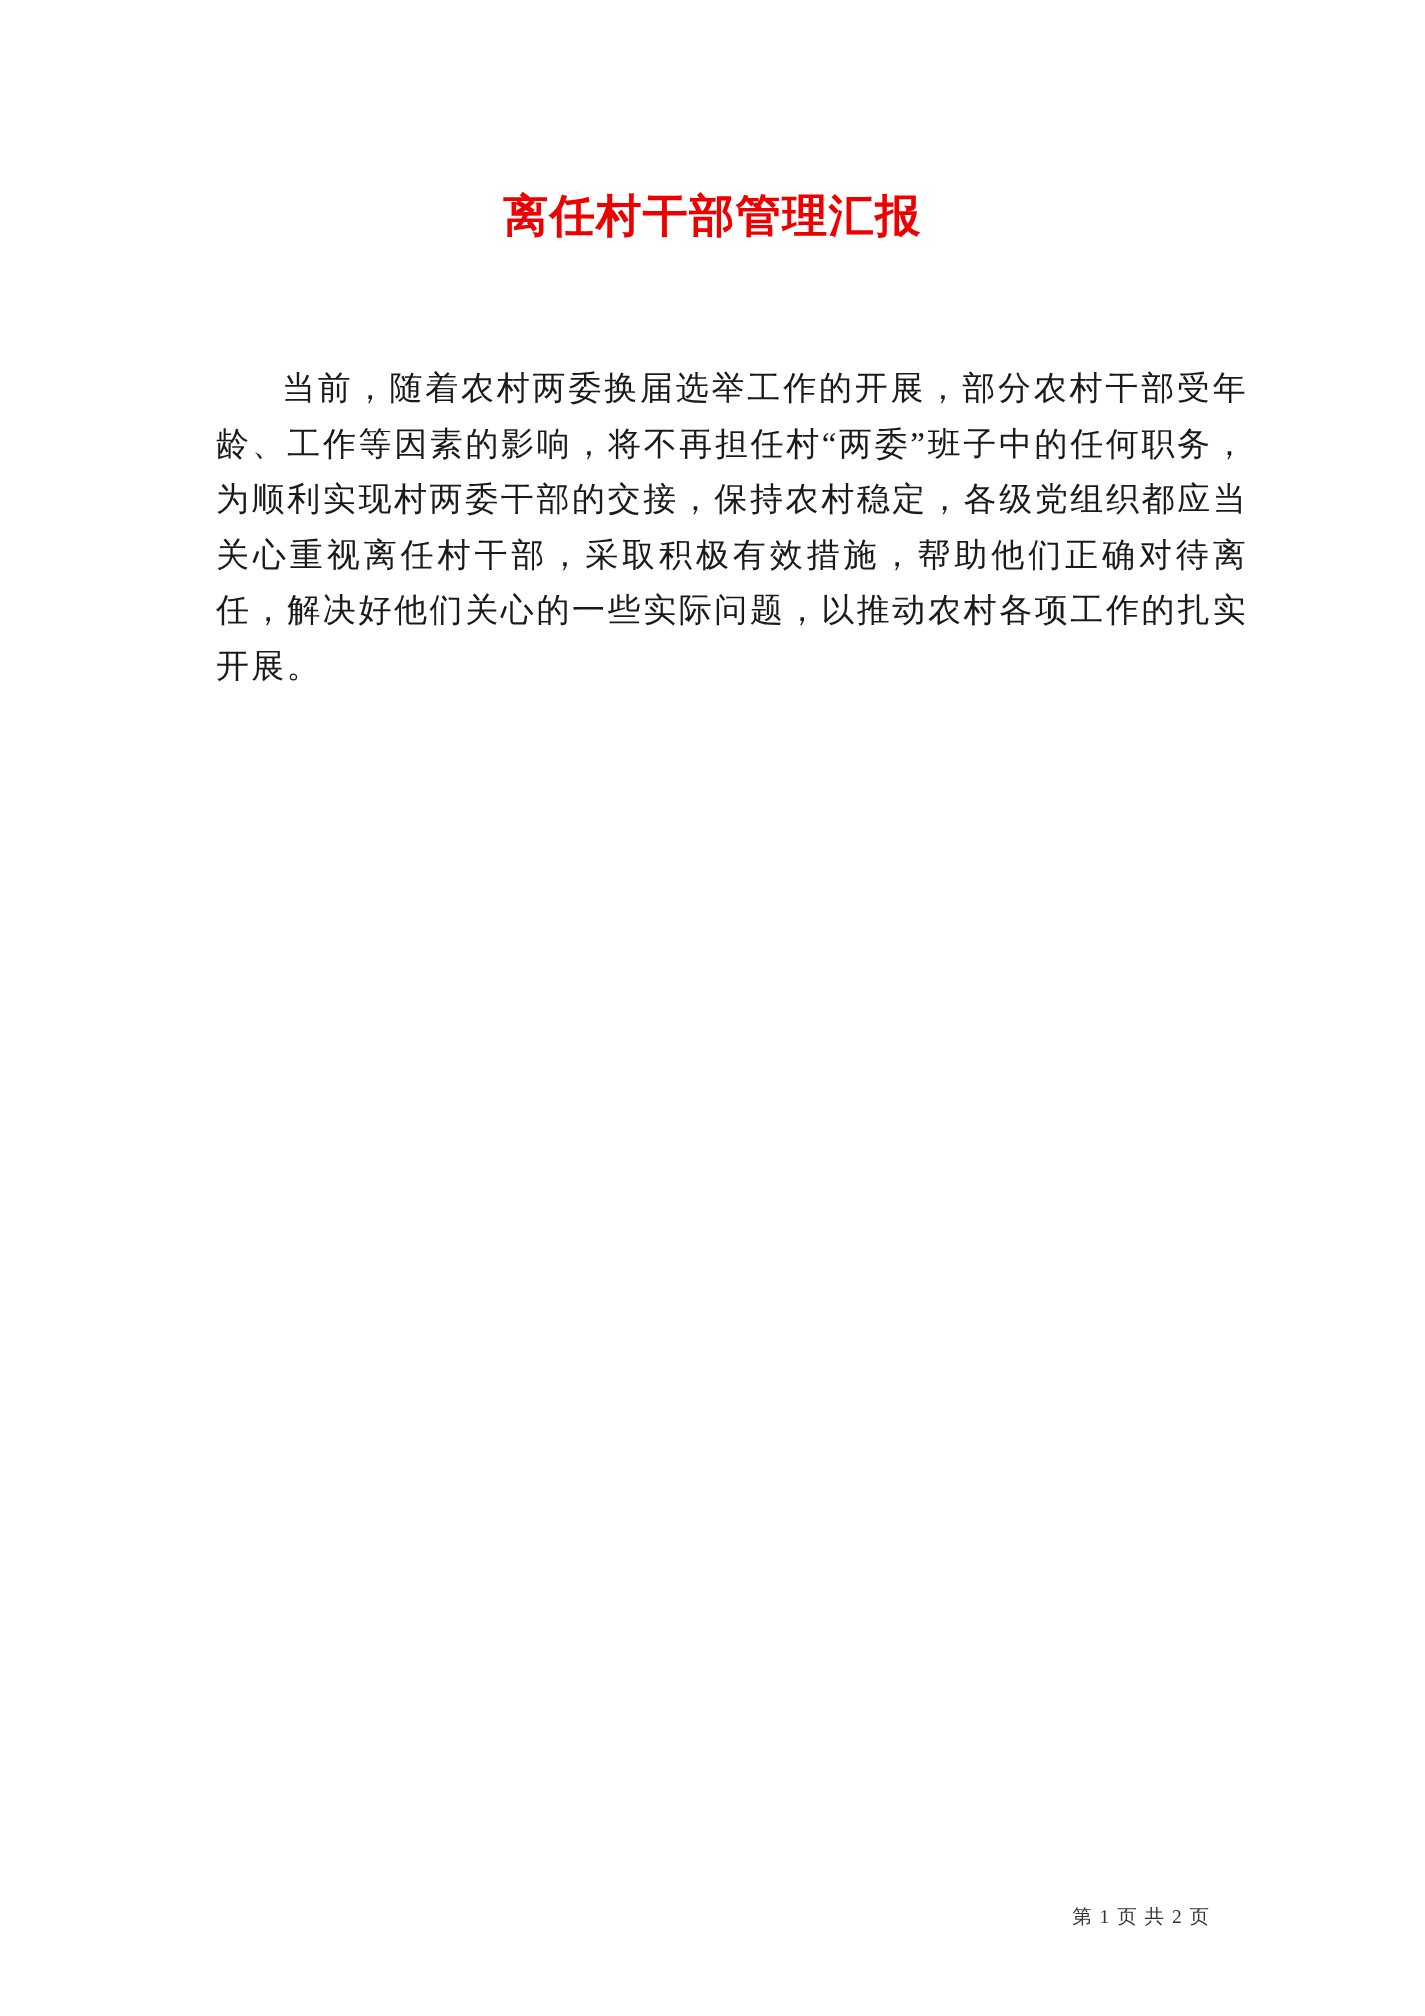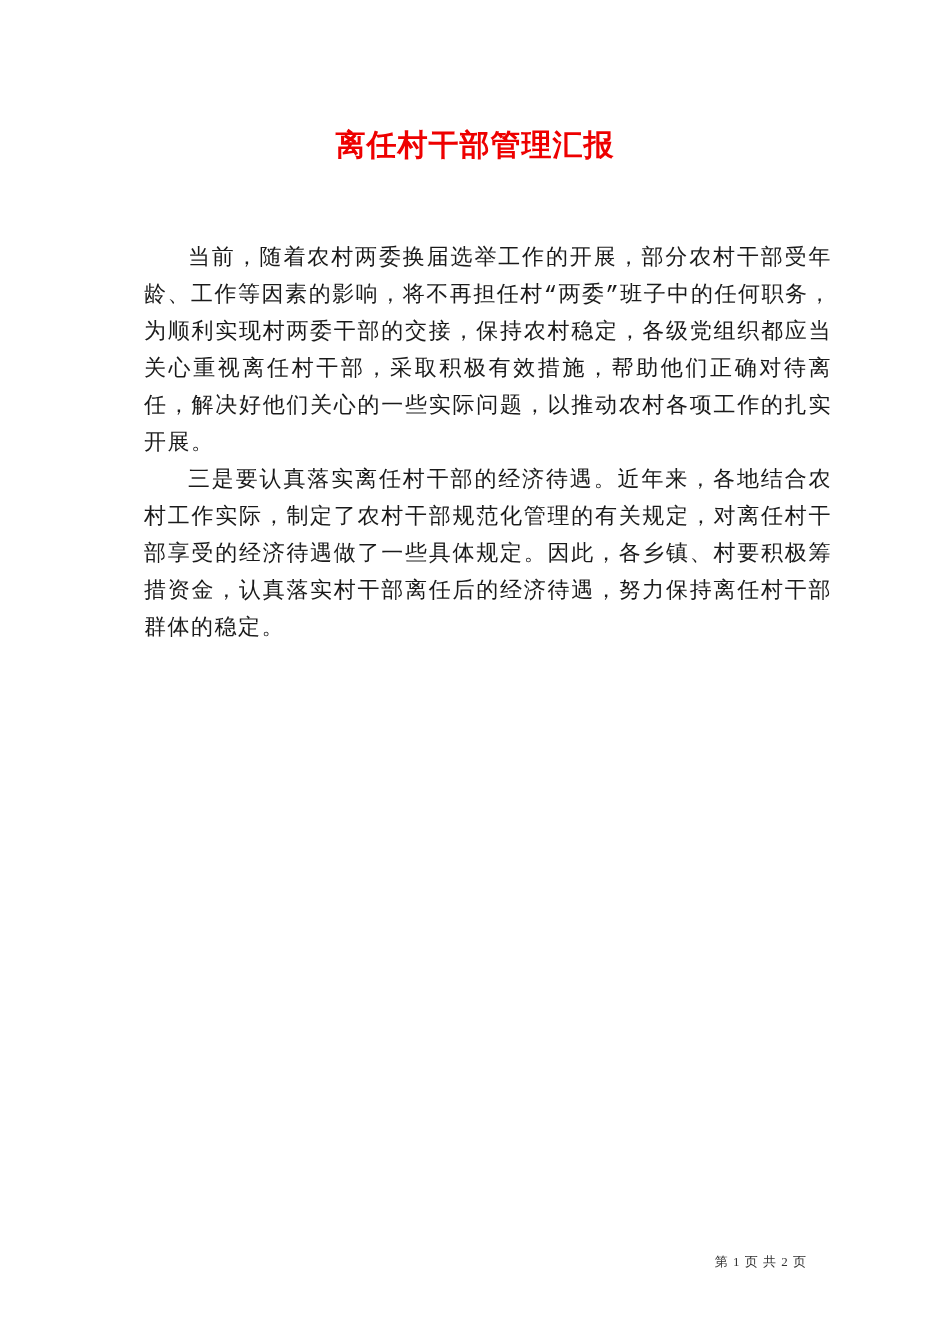--- a/index.html
+++ b/index.html
@@ -41,34 +41,33 @@
     font-size: 22px;
     line-height: 37px;
     letter-spacing: 1.5px;
     text-indent: 2em;
     text-align: justify;
     text-justify: inter-ideograph;
   }
   .page-footer {
     position: absolute;
     right: 143px;
-    bottom: 74px;
+    bottom: 58px;
     font-size: 13px;
     line-height: 16px;
     letter-spacing: 1px;
     color: #333333;
   }
 </style>
 </head>
 <body>
 
 <div class="page">
   <h1 class="doc-title" style="color: rgb(238, 0, 0);">离任村干部管理汇报</h1>
 
-  <div class="doc-body" style="color: rgb(26, 26, 26); font-family: Liberation Mono, monospace;">
+  <div class="doc-body" style="color: rgb(26, 26, 26);">
       <p>当前，随着农村两委换届选举工作的开展，部分农村干部受年龄、工作等因素的影响，将不再担任村“两委”班子中的任何职务，为顺利实现村两委干部的交接，保持农村稳定，各级党组织都应当关心重视离任村干部，采取积极有效措施，帮助他们正确对待离任，解决好他们关心的一些实际问题，以推动农村各项工作的扎实开展。</p>
-      <p>三是要认真落实离任村干部的经济待遇。近年来，各地结合农村工作实际，制定了农村干部规范化管理的有关规定，对离任村干部享受的经济待遇做了一些具体规定。因此，各乡镇、村要积极筹措资金，认真落实村干部离任后的经济待遇，努力保持离任村干部群体的稳定。</p>
     </div>
 
   <div class="page-footer">
     <span>第 1 页 共 2 页</span>
   </div>
 </div>
 
 </body></html>

